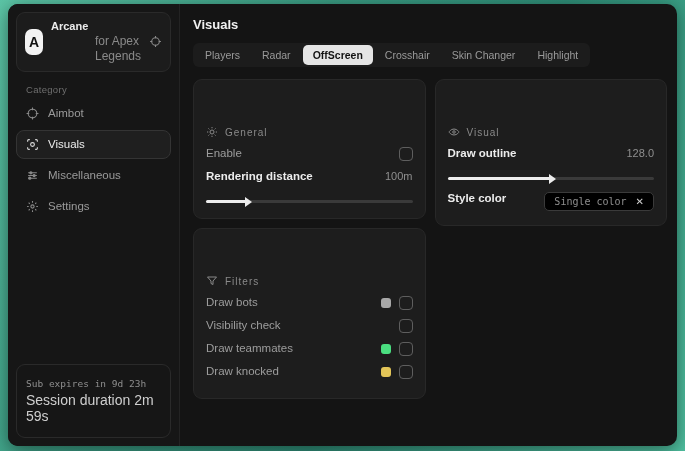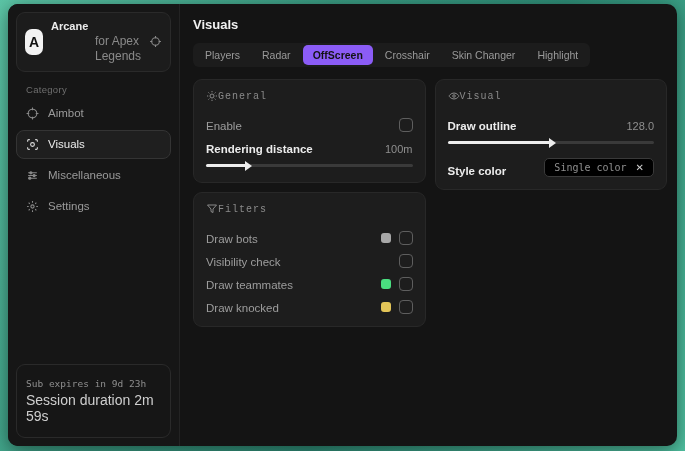--- a/index.html
+++ b/index.html
@@ -57,38 +57,38 @@
   .page-title { color:#f0f0f0; font-size:13px; font-weight:bold; }
   .tabbar {
     margin-top:11px; align-self:flex-start;
     background:#1c1c1c; border-radius:6px; padding:2px;
     display:flex; gap:2px;
   }
   .tab {
     font-size:10.5px; color:#9a9a9a; padding:4px 10px; border-radius:5px;
     white-space:nowrap; cursor:default;
   }
-  .tab.active { background:#8b5cf6; color:#121212; font-weight:bold; }
+  .tab.active { background:#e5e5e5; color:#121212; font-weight:bold; }
   .content {
     margin-top:12px; display:grid; grid-template-columns:1fr 1fr;
     gap:9px; align-items:start;
   }
   .col { display:flex; flex-direction:column; gap:9px; }
   .panel {
     background:#1d1d1d; border:1px solid #282828; border-radius:9px;
     padding:10px 12px 12px;
   }
   .panel-head {
-    display:flex; align-items:center; 
-    color:#8a8a8a; font-family:Liberation Mono, monospace;
-    font-size:10px; letter-spacing:1px; margin-bottom:9px;
+    display:flex; align-items:center; gap:7px;
+    color:#8a8a8a; font-family:Liberation Sans, sans-serif;
+    font-size:10px; letter-spacing:1px; margin-bottom:9px;margin-top:36px;
   }
   .panel-head .ic { display:flex; color:#8a8a8a; }
   .row {
-    display:flex; align-items:flex-end; justify-content:space-between;
+    display:flex; align-items:flex-start; justify-content:space-between;
     min-height:21px; margin-top:2px;
   }
   .lbl { color:#9d9d9d; font-size:11.5px; }
   .lbl.strong { color:#ececec; font-weight:bold; }
   .val { color:#8f8f8f; font-size:11px; }
   .checkbox {
     width:14px; height:14px; border:1.5px solid #5e5e5e; border-radius:4px;
     background:transparent; flex:0 0 14px; cursor:pointer;
   }
   .right-ctrls { display:flex; align-items:center; gap:8px; }

